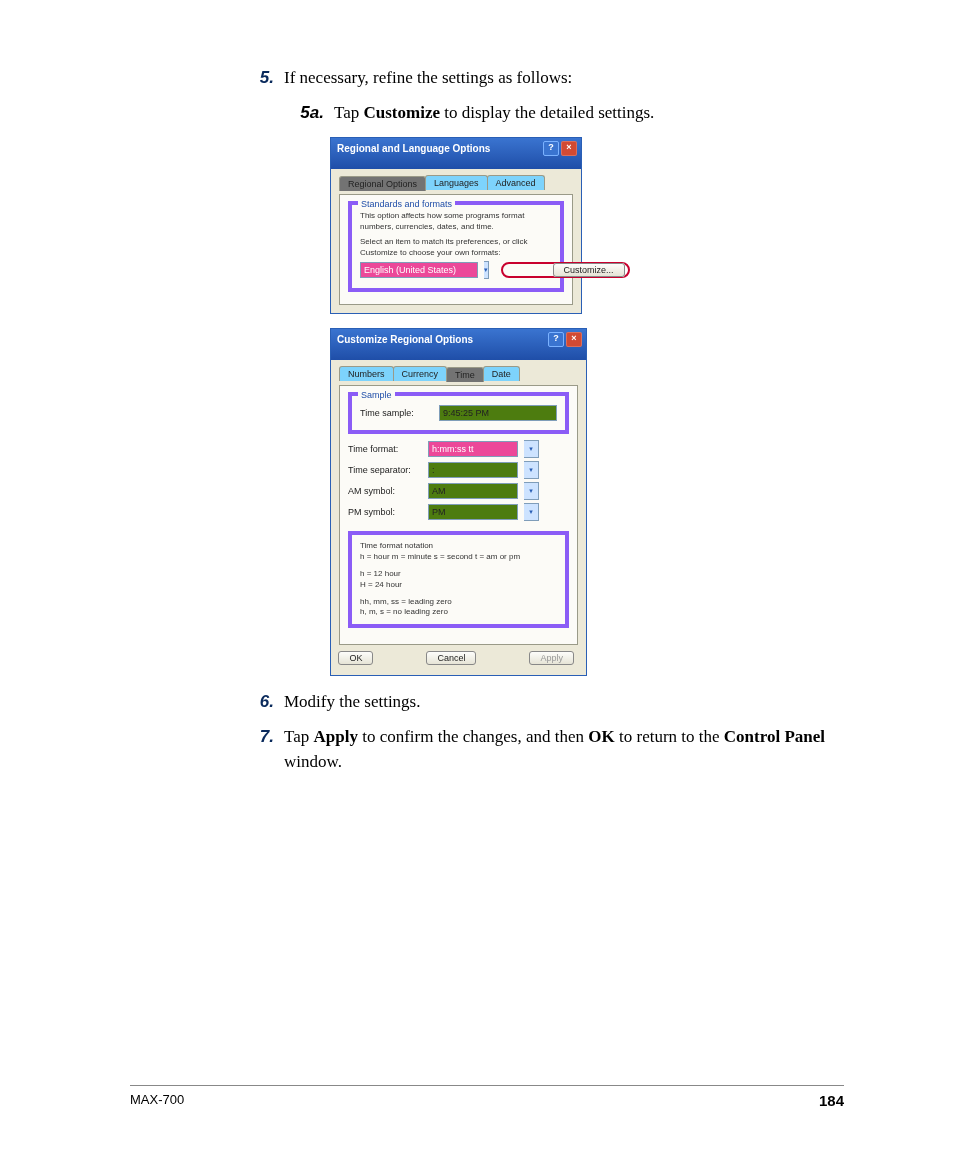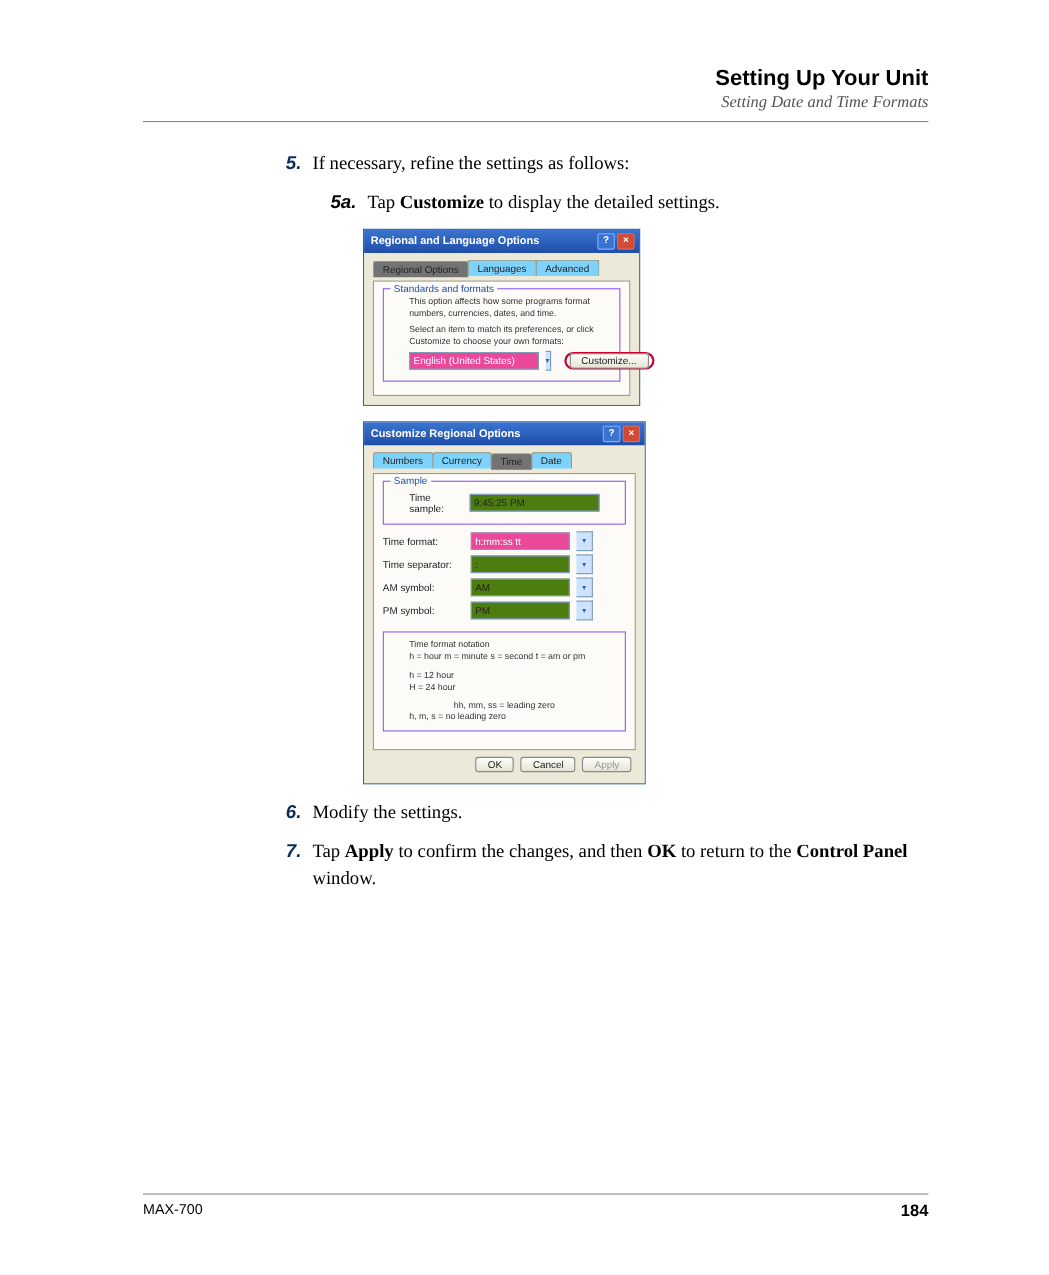--- a/index.html
+++ b/index.html
@@ -74,21 +74,21 @@
     border: 1px solid #2a5fb5;
     background: #ece9d8;
     margin: 8px 0 14px 200px;
     box-shadow: 0 0 0 rgba(0,0,0,0);
   }
   .xp-titlebar {
     background: linear-gradient(to bottom, #3a74d0, #1f4ea8);
     color: #fff;
     font-size: 10px;
     font-weight: bold;
-    padding: 3px 4px 3px 6px;
+    padding: 3px 4px 13px 6px;
     display: flex;
     align-items: center;
     justify-content: space-between;
   }
   .xp-titlebar-btns { display: flex; gap: 2px; }
   .xp-tbtn {
     width: 14px; height: 13px;
     background: #d24a33;
     border: 1px solid #fff3;
     border-radius: 2px;
@@ -123,22 +123,22 @@
     background: #737373;
     position: relative;
     top: 1px;
   }
   .xp-panel {
     border: 1px solid #9a9a88;
     background: #fcfbf7;
     padding: 6px 8px;
   }
   .xp-group {
-    border: 1px solid #8b5cf6;
-    padding: 6px 23px;
+    border: 4px solid #8b5cf6;
+    padding: 6px 8px;
     margin-bottom: 6px;
     position: relative;
   }
   .xp-group-label {
     position: absolute;
     top: -6px; left: 6px;
     background: #fcfbf7;
     padding: 0 3px;
     font-size: 9px;
     color: #1f4ea8;
@@ -157,20 +157,21 @@
     border: 1px solid #7f9db9; border-left: none;
     display: flex; align-items: center; justify-content: center;
     font-size: 7px; color: #2a5fb5;
   }
   .xp-btn {
     border: 1px solid #888;
     background: linear-gradient(#fdfdfb, #e6e4d6);
     font-size: 9px;
     padding: 1px 10px;
     border-radius: 3px;
+    margin-left: 47px;
   }
   .xp-btn.disabled { color: #999; }
   .xp-circle {
     border: 2px solid #c8002e;
     border-radius: 10px;
     padding: 1px 3px;
   }
   .xp-note { font-size: 8px; line-height: 1.35; color: #333; }
   .btnrow { display: flex; justify-content: flex-end; gap: 6px; padding: 6px 4px 2px; }
 
@@ -187,24 +188,20 @@
     font-family: Georgia, serif;
   }
   .footer .model { font-family: Arial, sans-serif; font-size: 13px; }
   .footer .pnum { font-family: Arial, sans-serif; font-weight: bold; font-size: 15px; }
 </style>
 </head>
 <body>
 
 <div class="page">
 
-  <div class="header">
-    <p class="header-title">Setting Up Your Unit</p>
-    <p class="header-sub">Setting Date and Time Formats</p>
-  </div>
 
   <div class="step">
     <div class="step-num">5.</div>
     <div class="step-body">If necessary, refine the settings as follows:</div>
   </div>
 
   <div class="substep">
     <div class="substep-num">5a.</div>
     <div class="substep-body">
       <span>Tap </span><b>Customize</b><span> to display the detailed settings.</span>
@@ -287,21 +284,21 @@
           <div class="xp-label">PM symbol:</div>
           <div class="xp-field">PM</div>
           <div class="xp-dd">▾</div>
         </div>
 
         <div class="xp-group" style="margin-top:10px;">
           <div class="xp-note">Time format notation</div>
           <div class="xp-note">h = hour    m = minute    s = second    t = am or pm</div>
           <div class="xp-note" style="margin-top:6px;">h = 12 hour</div>
           <div class="xp-note">H = 24 hour</div>
-          <div class="xp-note" style="margin-top:6px;text-align:center;">hh, mm, ss = leading zero</div>
+          <div class="xp-note" style="margin-top:6px;">hh, mm, ss = leading zero</div>
           <div class="xp-note">h, m, s = no leading zero</div>
         </div>
       </div>
       <div class="btnrow">
         <span class="xp-btn">OK</span>
         <span class="xp-btn">Cancel</span>
         <span class="xp-btn disabled">Apply</span>
       </div>
     </div>
   </div>

